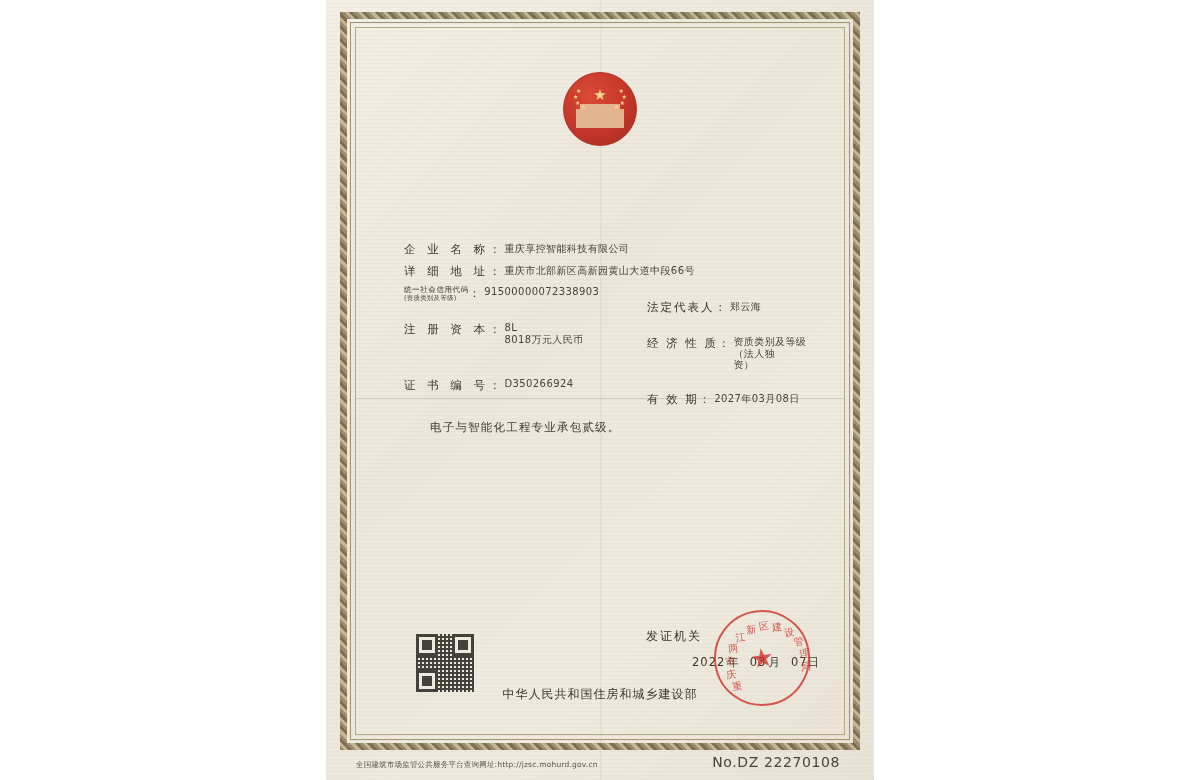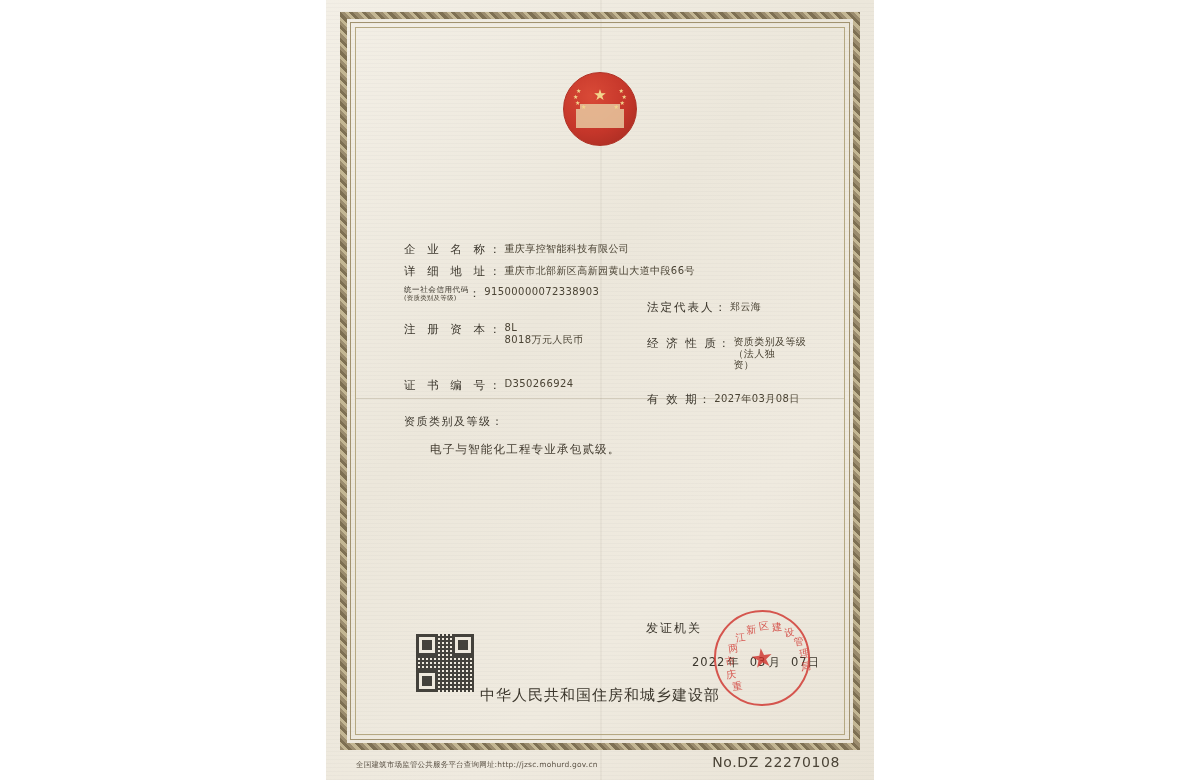--- a/index.html
+++ b/index.html
@@ -261,40 +261,40 @@
     position: absolute;
     left: 0;
     right: 0;
     top: 620px;
     font-family: "DejaVu Sans", sans-serif;
     color: #3b362c;
   }
   #issuer-line {
     position: absolute;
     left: 320px;
-    top: 0;
+    top: 8px;
     font-size: 12px;
     letter-spacing: 2px;
   }
   #date-line {
     position: absolute;
     left: 366px;
     top: 35px;
     font-size: 11.5px;
     letter-spacing: 1px;
     white-space: nowrap;
   }
   #date-line .d { margin: 0 10px 0 2px; }
   #ministry-line {
     position: absolute;
     left: 0;
     right: 0;
     top: 66px;
     text-align: center;
-    font-size: 15px;
+    font-size: 12px;
     letter-spacing: 1px;
     color: #3b362c;
   }
 
   
   #seal {
     position: absolute;
     left: 388px;
     top: 610px;
     width: 92px;
@@ -433,21 +433,20 @@
         <span class="colon">：</span>
         <span class="val">D350266924</span>
       </div>
       <div class="half-right">
         <span class="lbl tight">有 效 期</span>
         <span class="colon">：</span>
         <span class="val">2027年03月08日</span>
       </div>
     </div>
 
-    <div id="qual-label">资质类别及等级：</div>
     <div id="qual-value">电子与智能化工程专业承包贰级。</div>
   </div>
 
   <div id="mid-band"></div>
 
   <div id="qr-code">
     <div class="finder f-tl"></div>
     <div class="finder f-tr"></div>
     <div class="finder f-bl"></div>
   </div>

